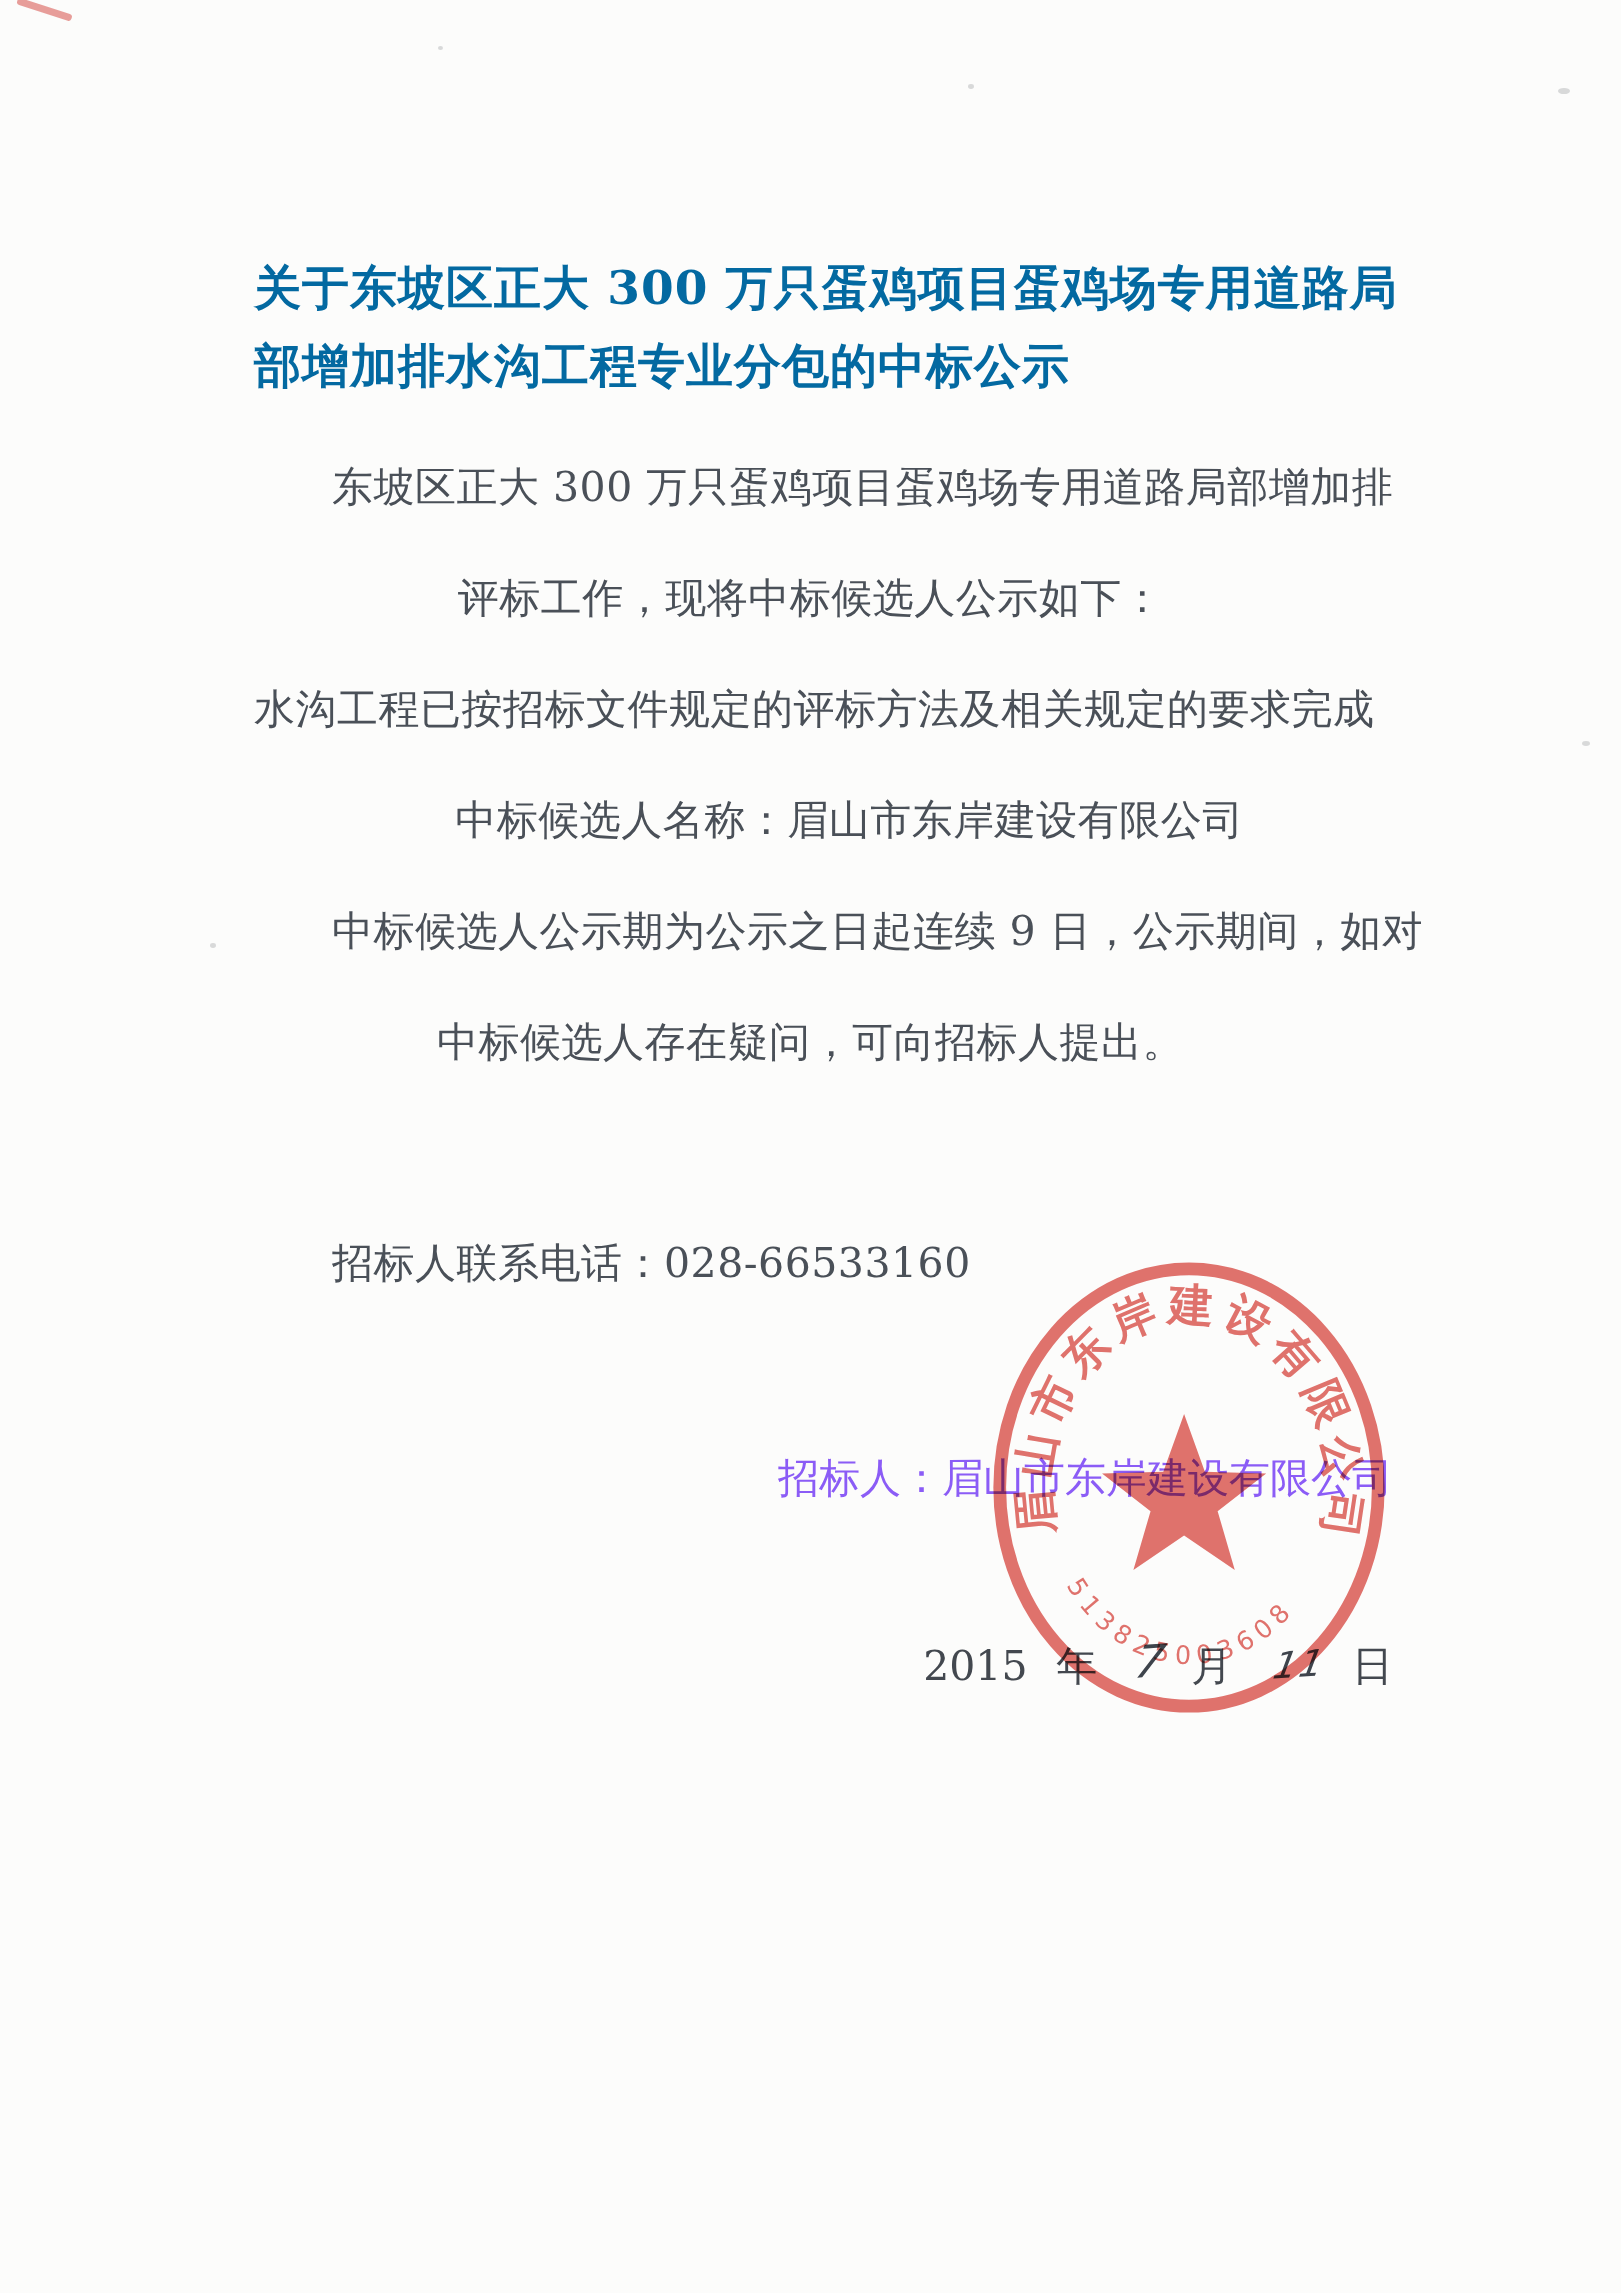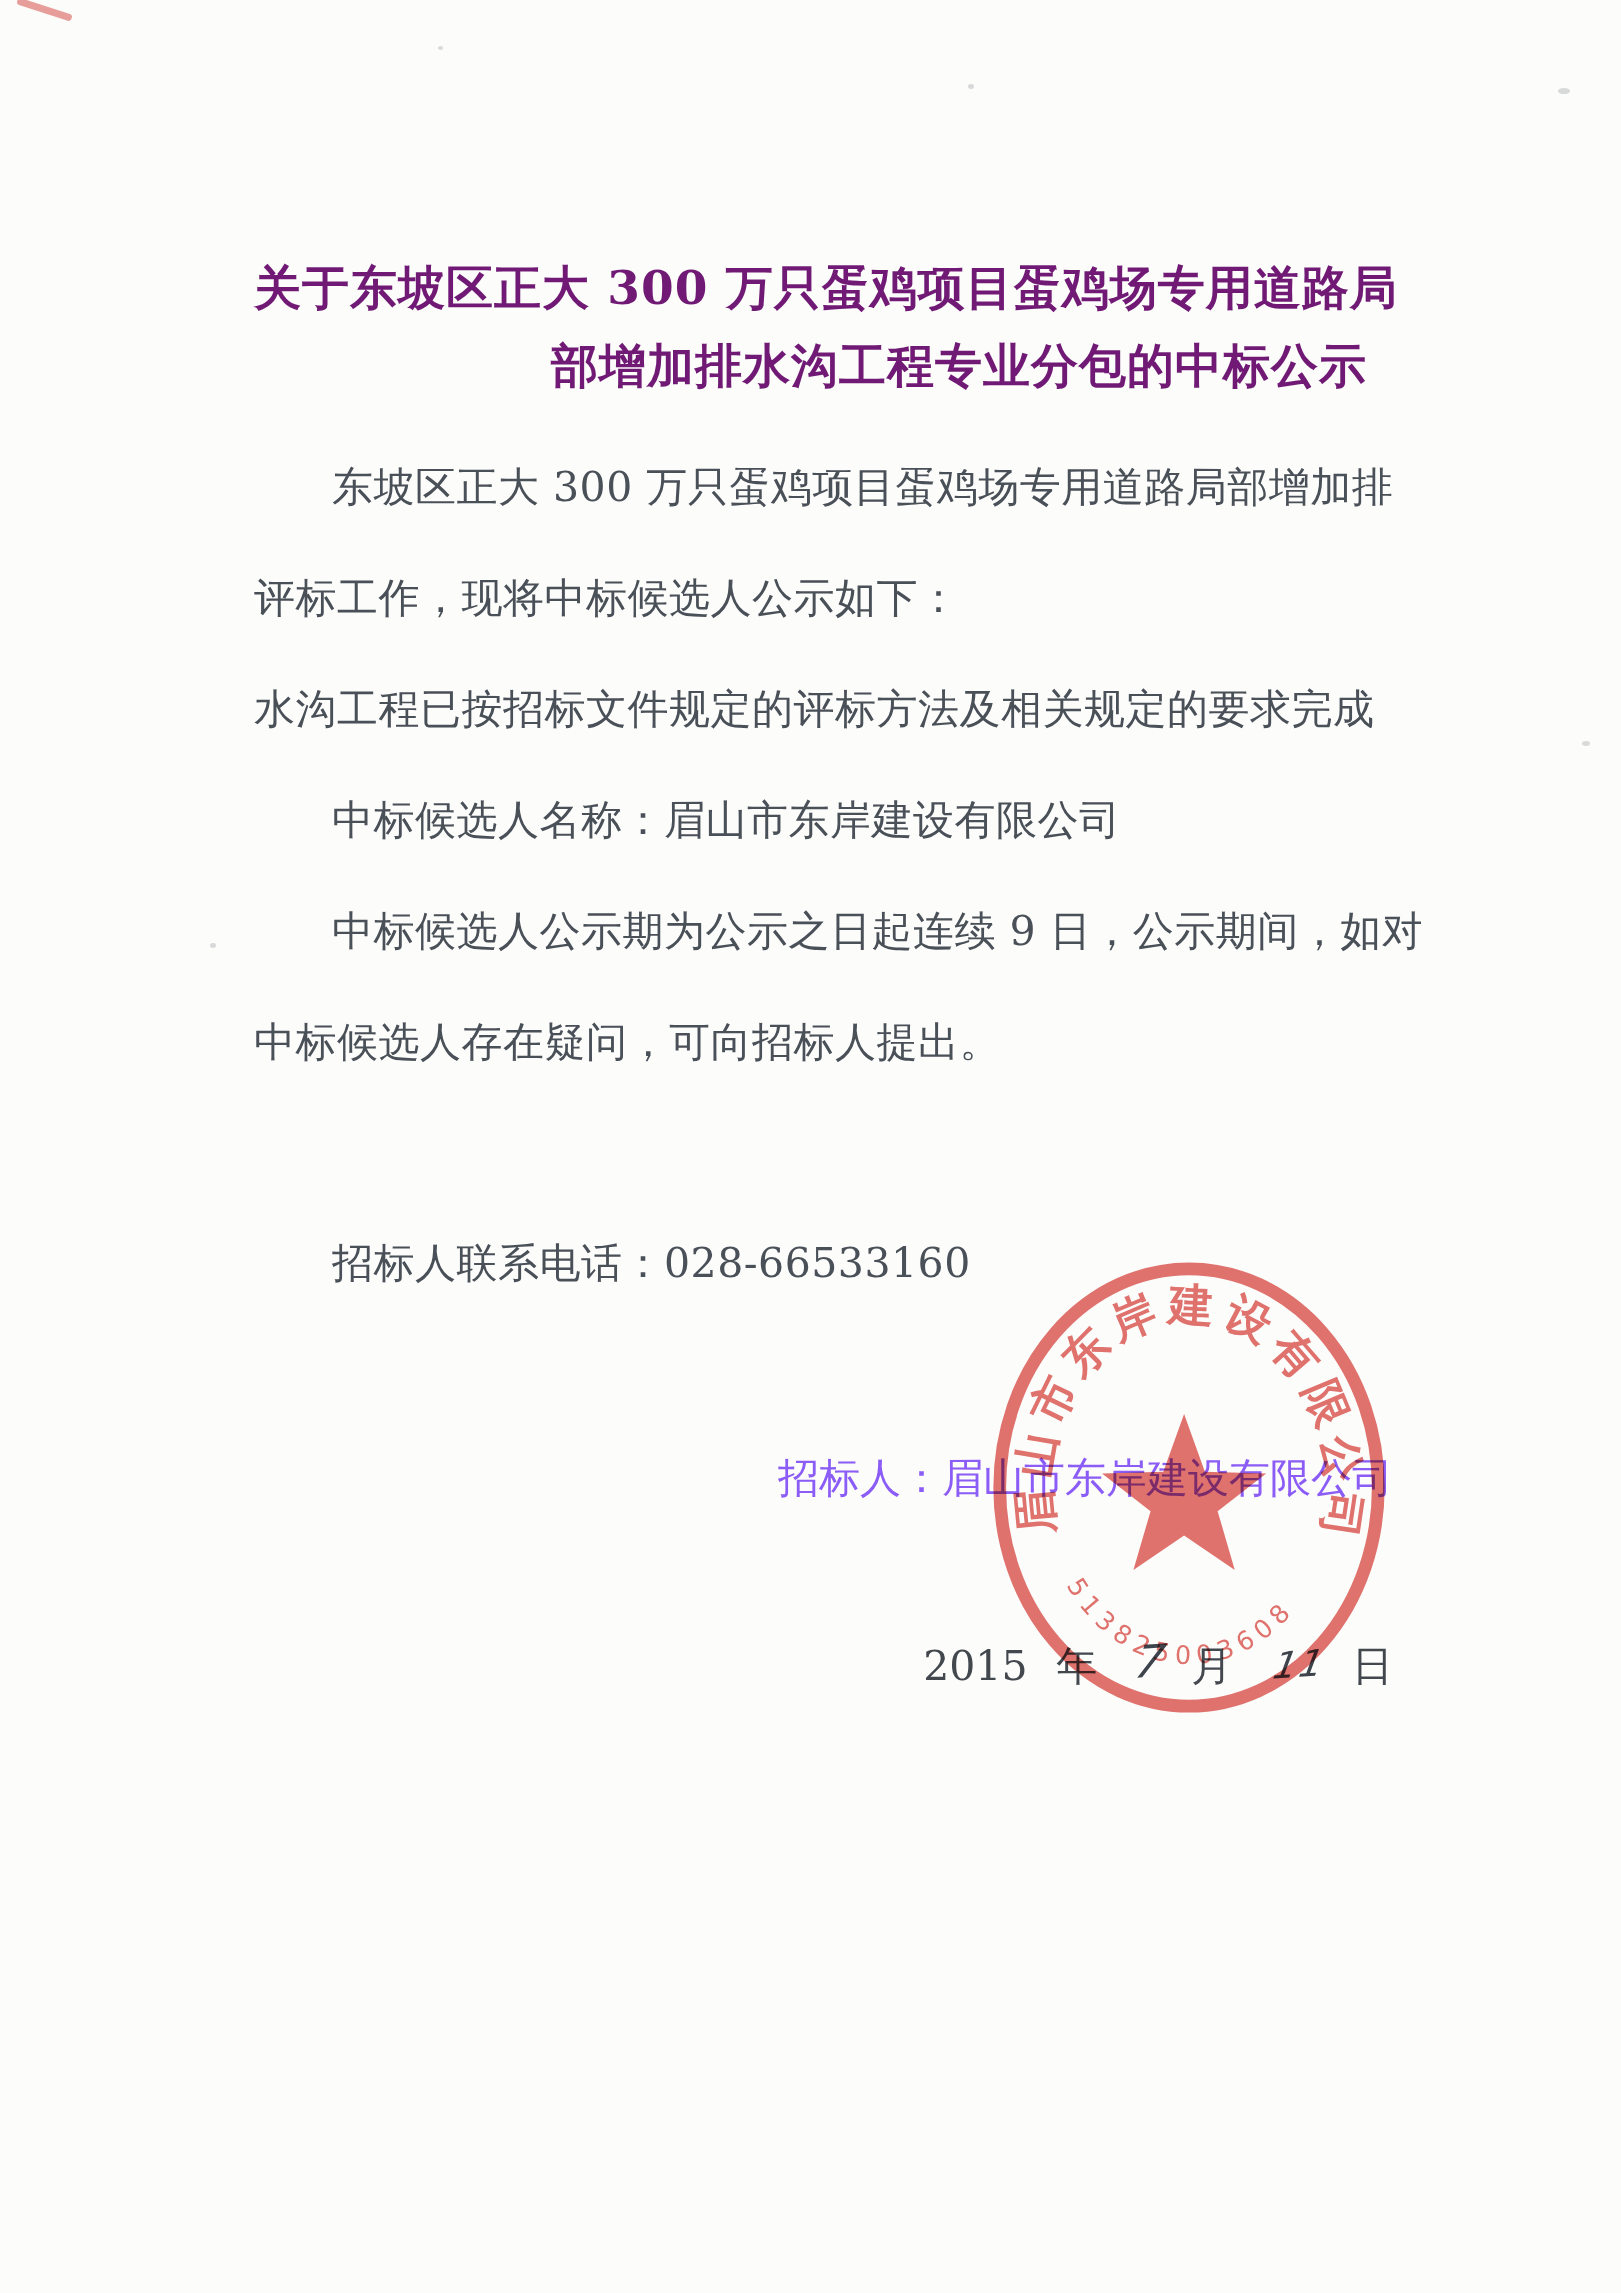--- a/index.html
+++ b/index.html
@@ -18,29 +18,29 @@
     color: #4a5058;
   }
   .content {
     position: absolute;
     left: 254px;
     top: 0;
     width: 1113px;
   }
   .title {
     margin: 249px 0 0 0;
-    text-align: right;
+    text-align: left;
     font-size: 47px;
     font-weight: 600;
     line-height: 78px;
     letter-spacing: 1px;
-    color: #701a75;
+    color: #0369a1;
   }
   .title .t-line { display: block; white-space: nowrap; }
-  .body-text { margin-top: 27.4px; }
+  .body-text { margin-top: 27.4px; text-align: center; }
   .line {
     margin: 0;
     font-size: 41px;
     line-height: 111px;
     letter-spacing: 0.5px;
     white-space: nowrap;
     color: #4a5058;
   }
   .indent { text-indent: 78px; }
   .phone { margin-top: 110px; }

